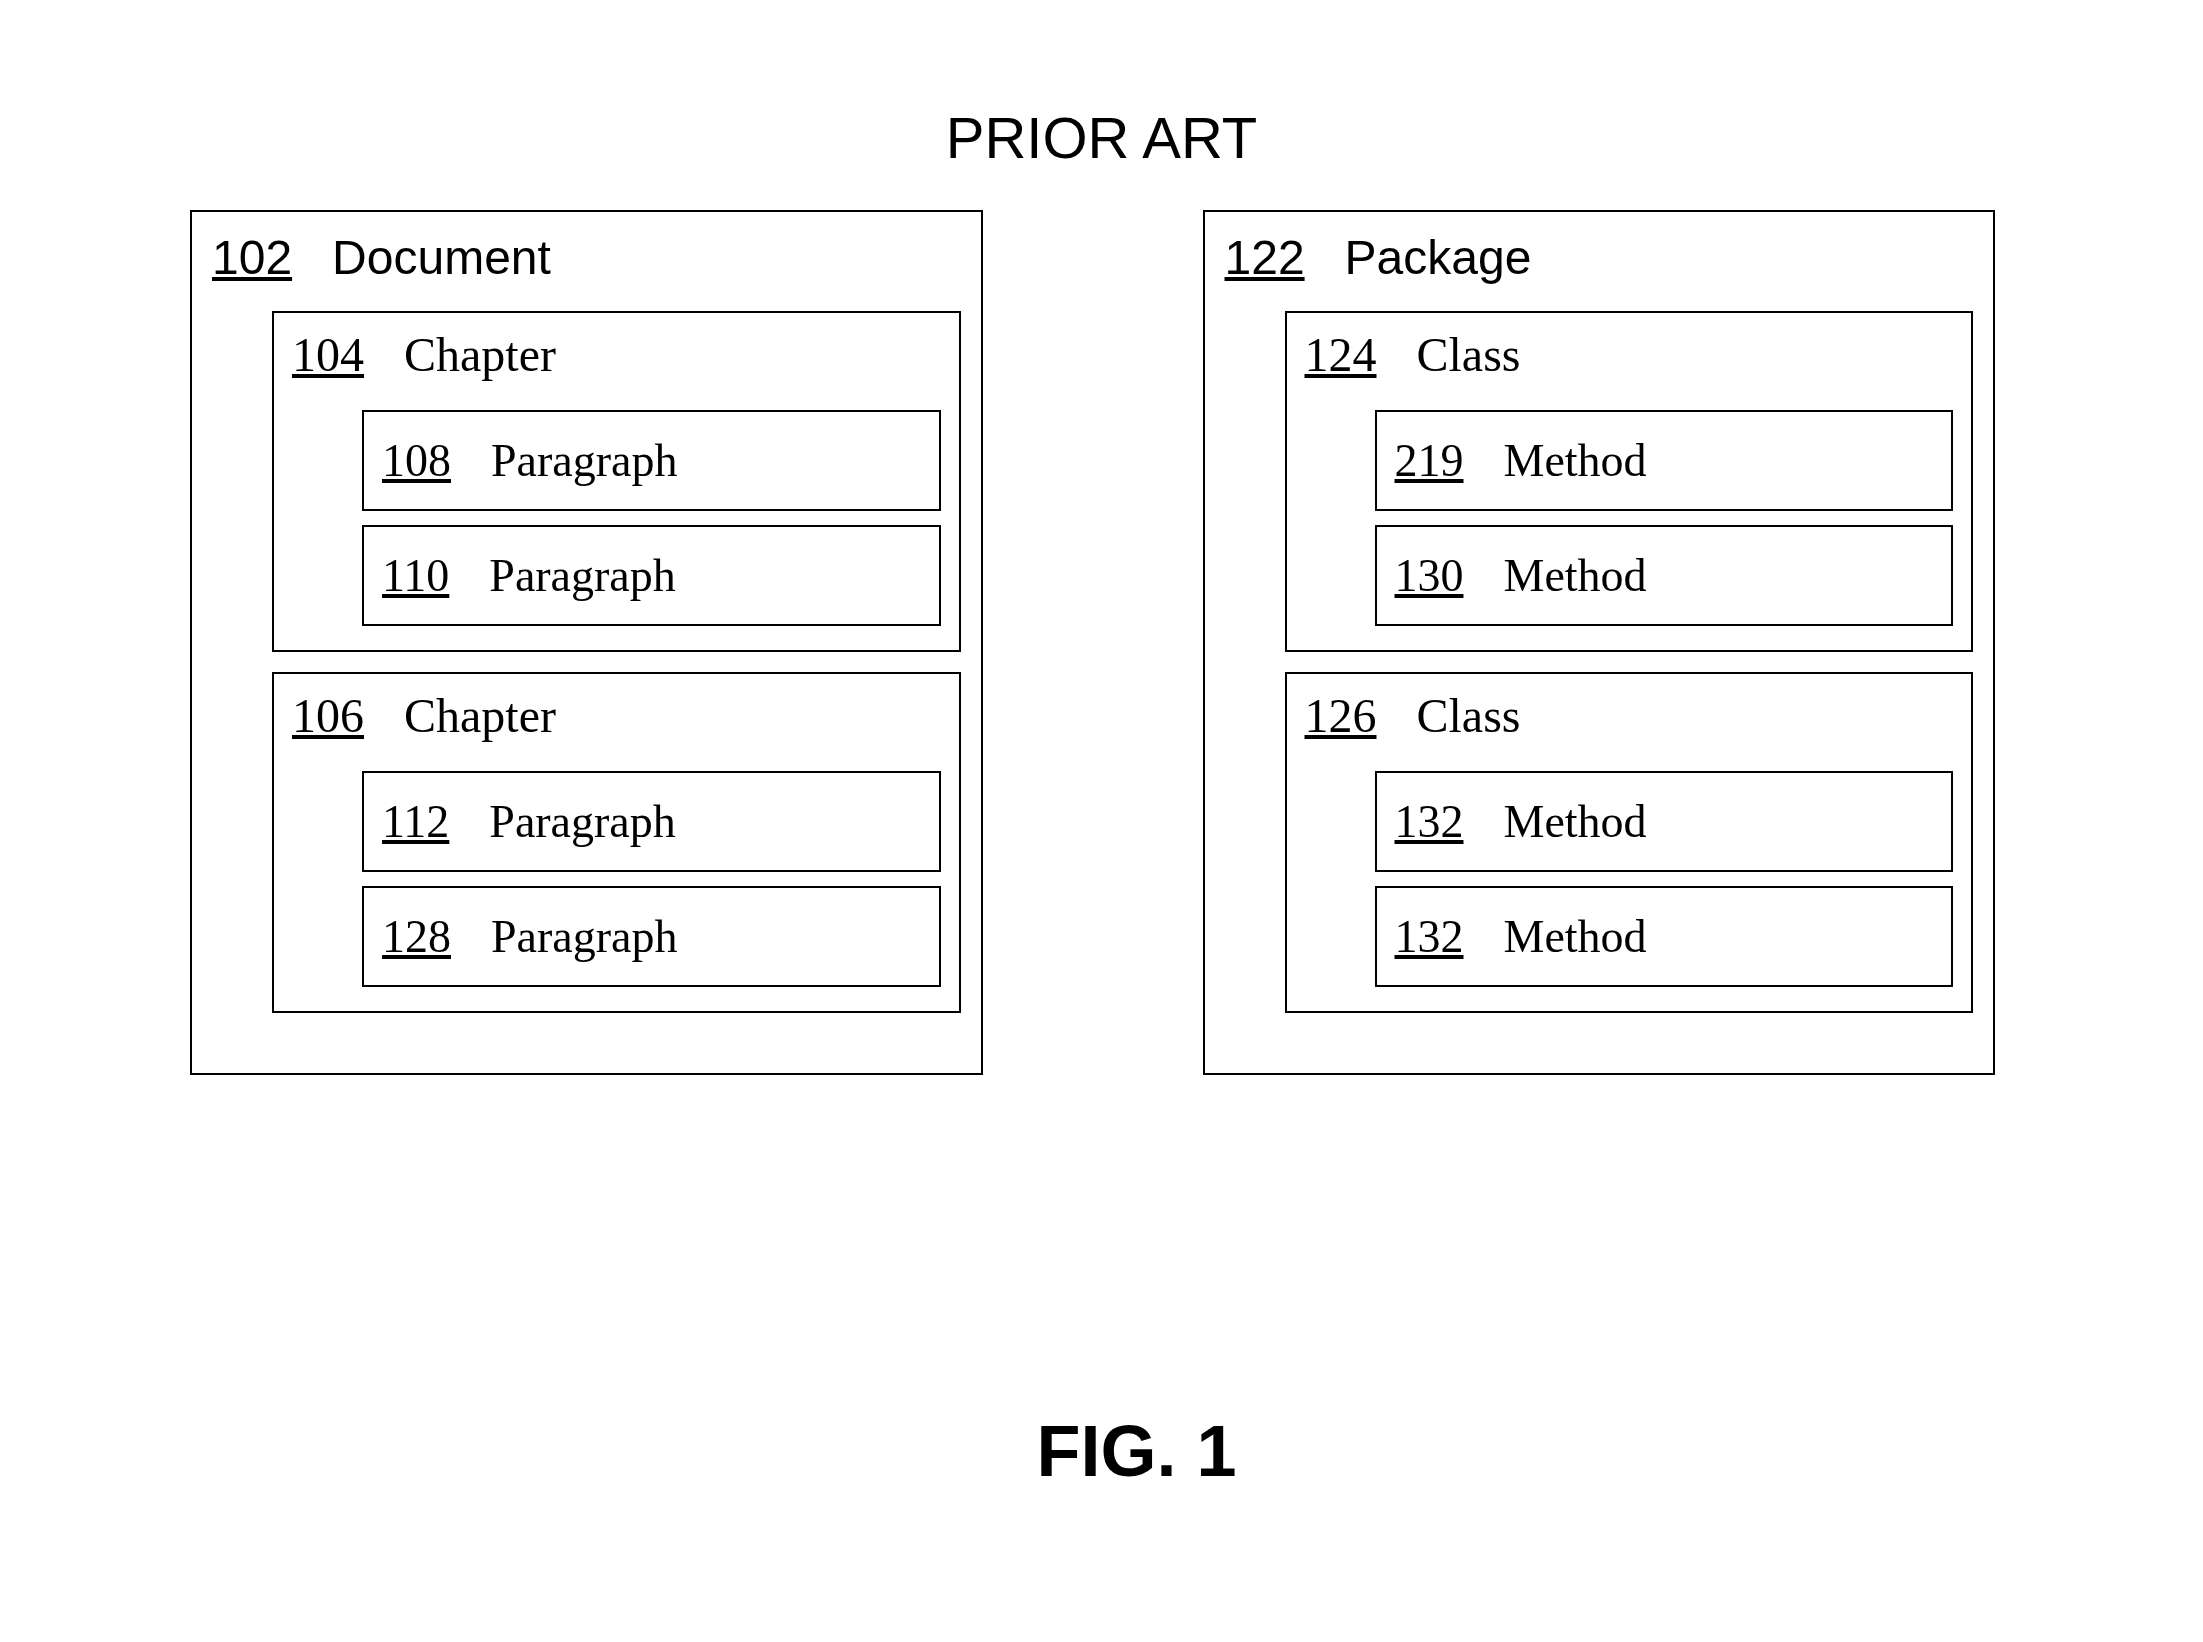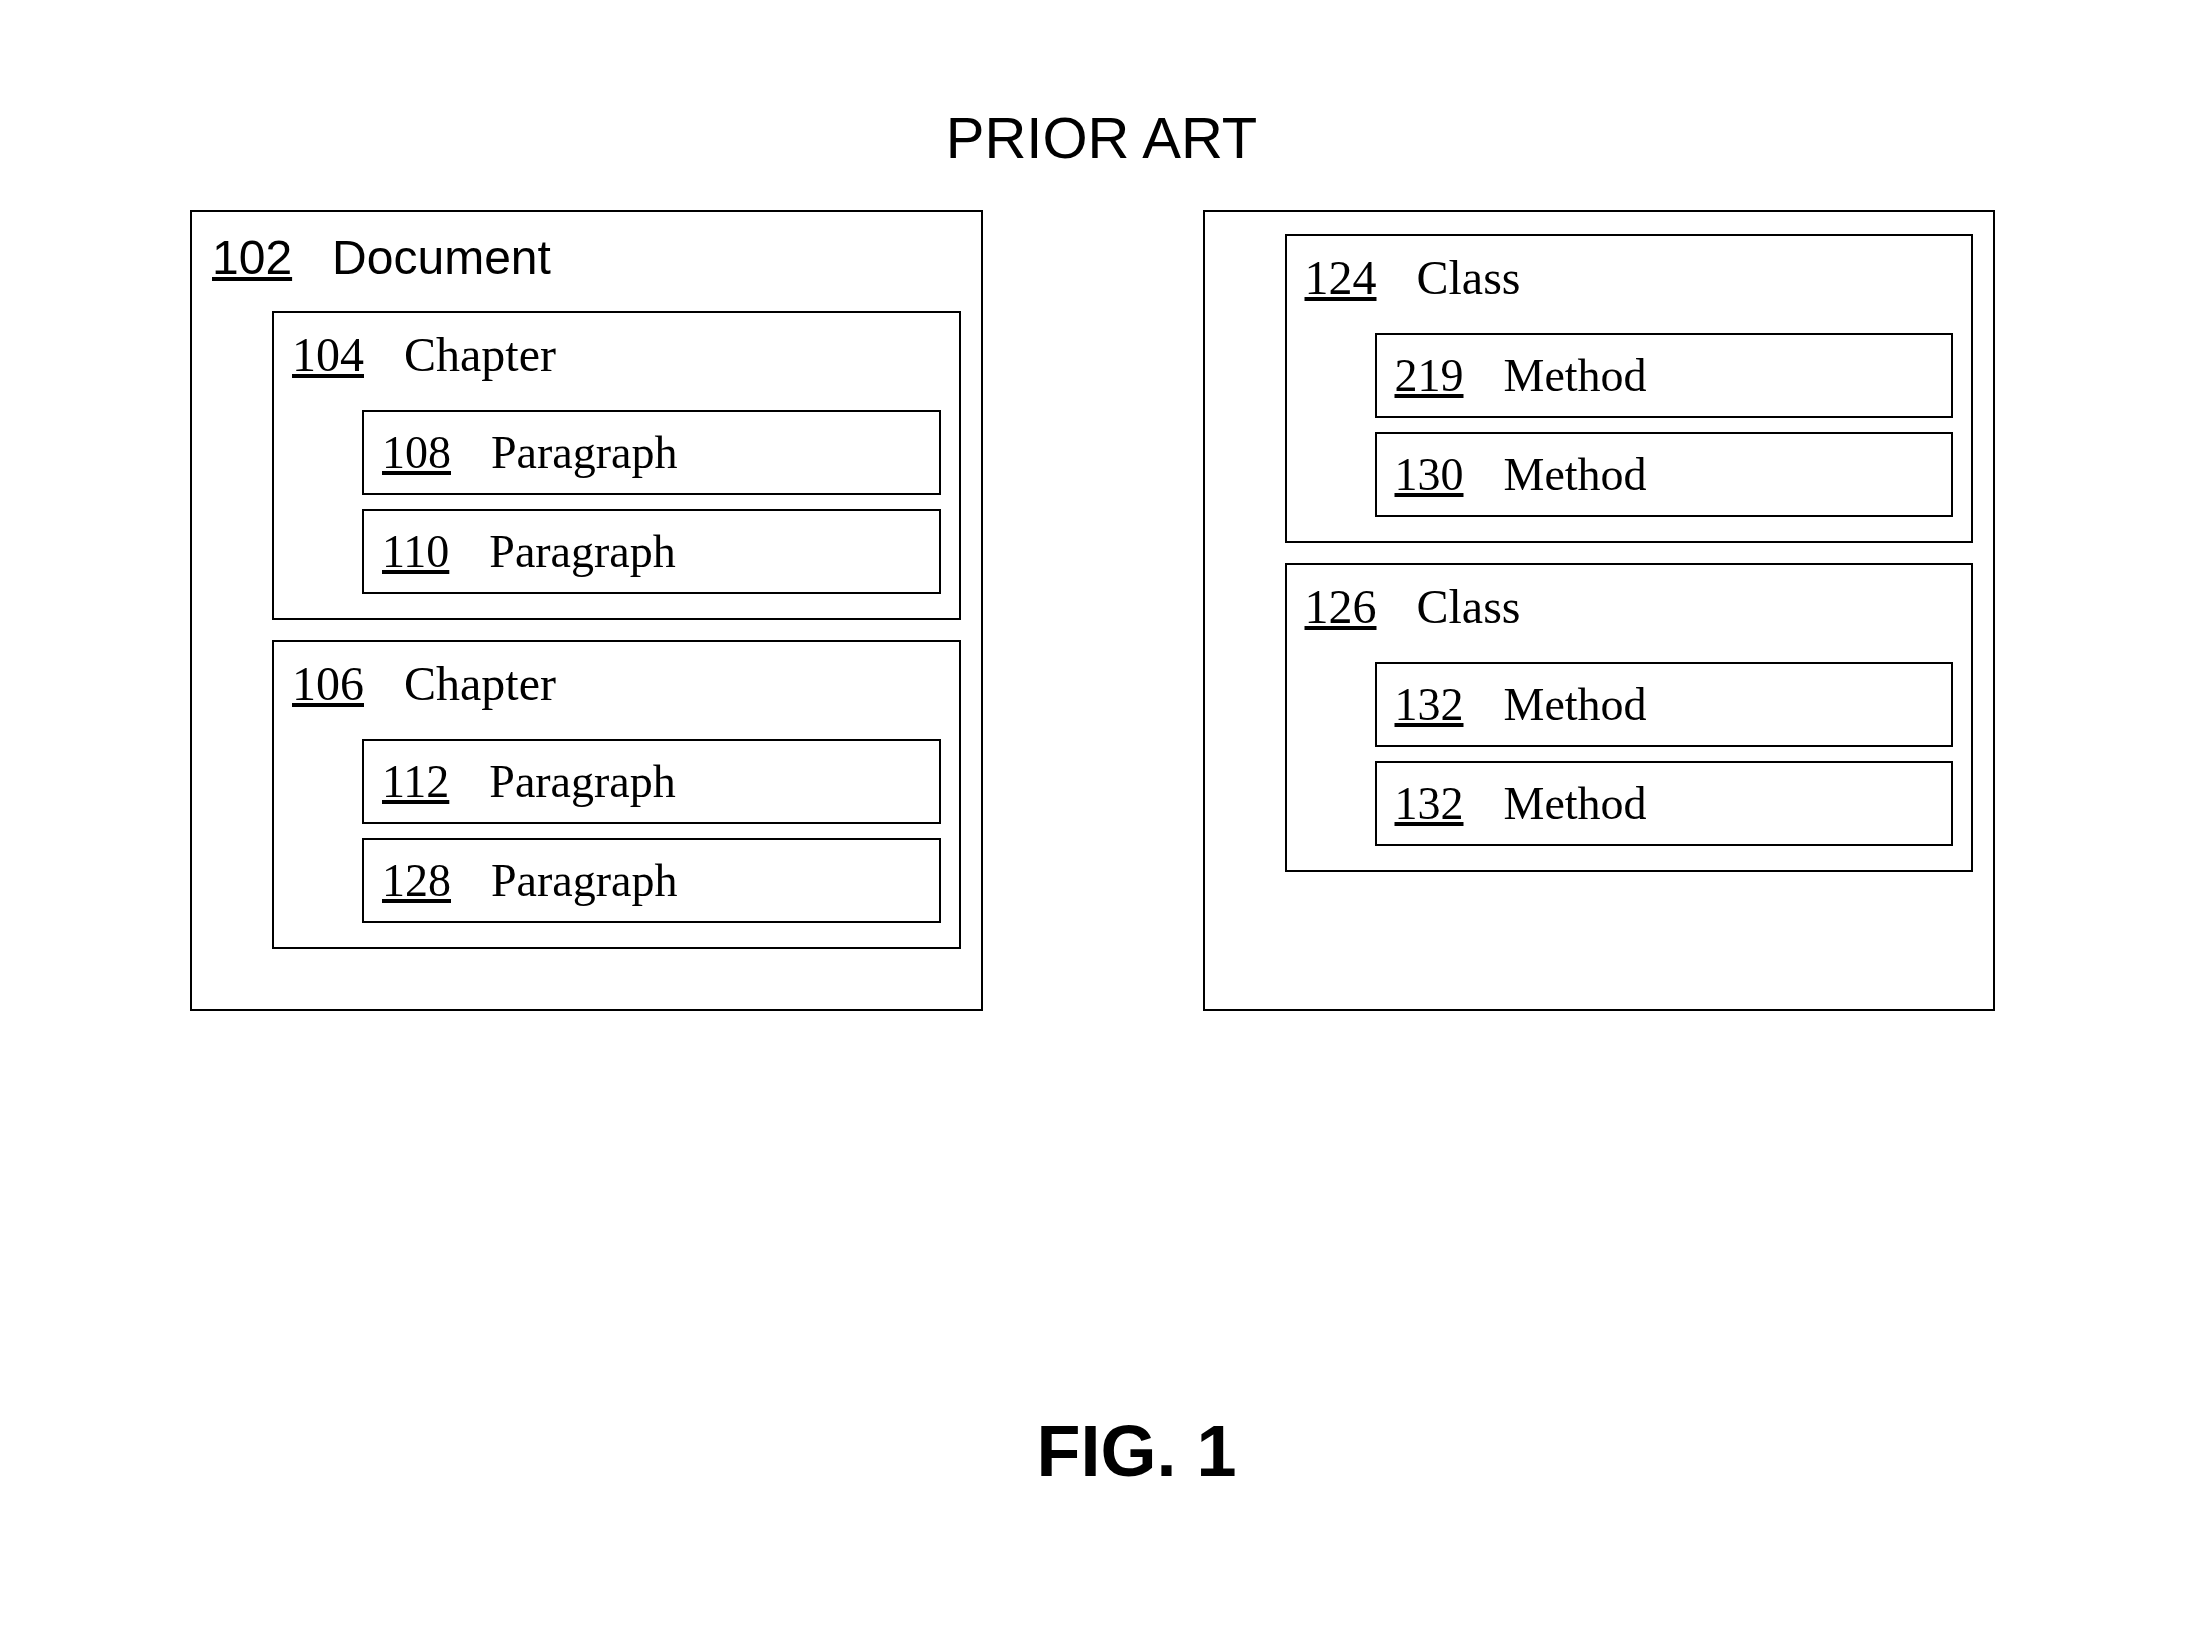--- a/index.html
+++ b/index.html
@@ -58,21 +58,21 @@
       font-family: Liberation Serif, serif;
     }
     .mid-box .box-header {
       font-size: 48px;
       padding: 4px 0 14px 0;
     }
     .inner-box {
       border: 2px solid #000;
       margin-left: 70px;
       margin-top: 14px;
-      padding: 14px 18px;
+      padding: 22px 18px;
     }
     .inner-box .box-header {
       font-size: 46px;
       padding: 0;
     }
   </style>
 </head>
 <body>
 
 <div class="page-title">PRIOR ART</div>
@@ -118,20 +118,24 @@
       <div class="inner-box">
         <div class="box-header">
           <span class="ref-num">128</span>
           <span>Paragraph</span>
         </div>
       </div>
     </div>
   </div>
 
   <div class="outer-box">
+    <div class="box-header">
+      <span class="ref-num">122</span>
+      <span>Package</span>
+    </div>
 
     <div class="mid-box">
       <div class="box-header">
         <span class="ref-num">124</span>
         <span>Class</span>
       </div>
       <div class="inner-box">
         <div class="box-header">
           <span class="ref-num">219</span>
           <span>Method</span>

